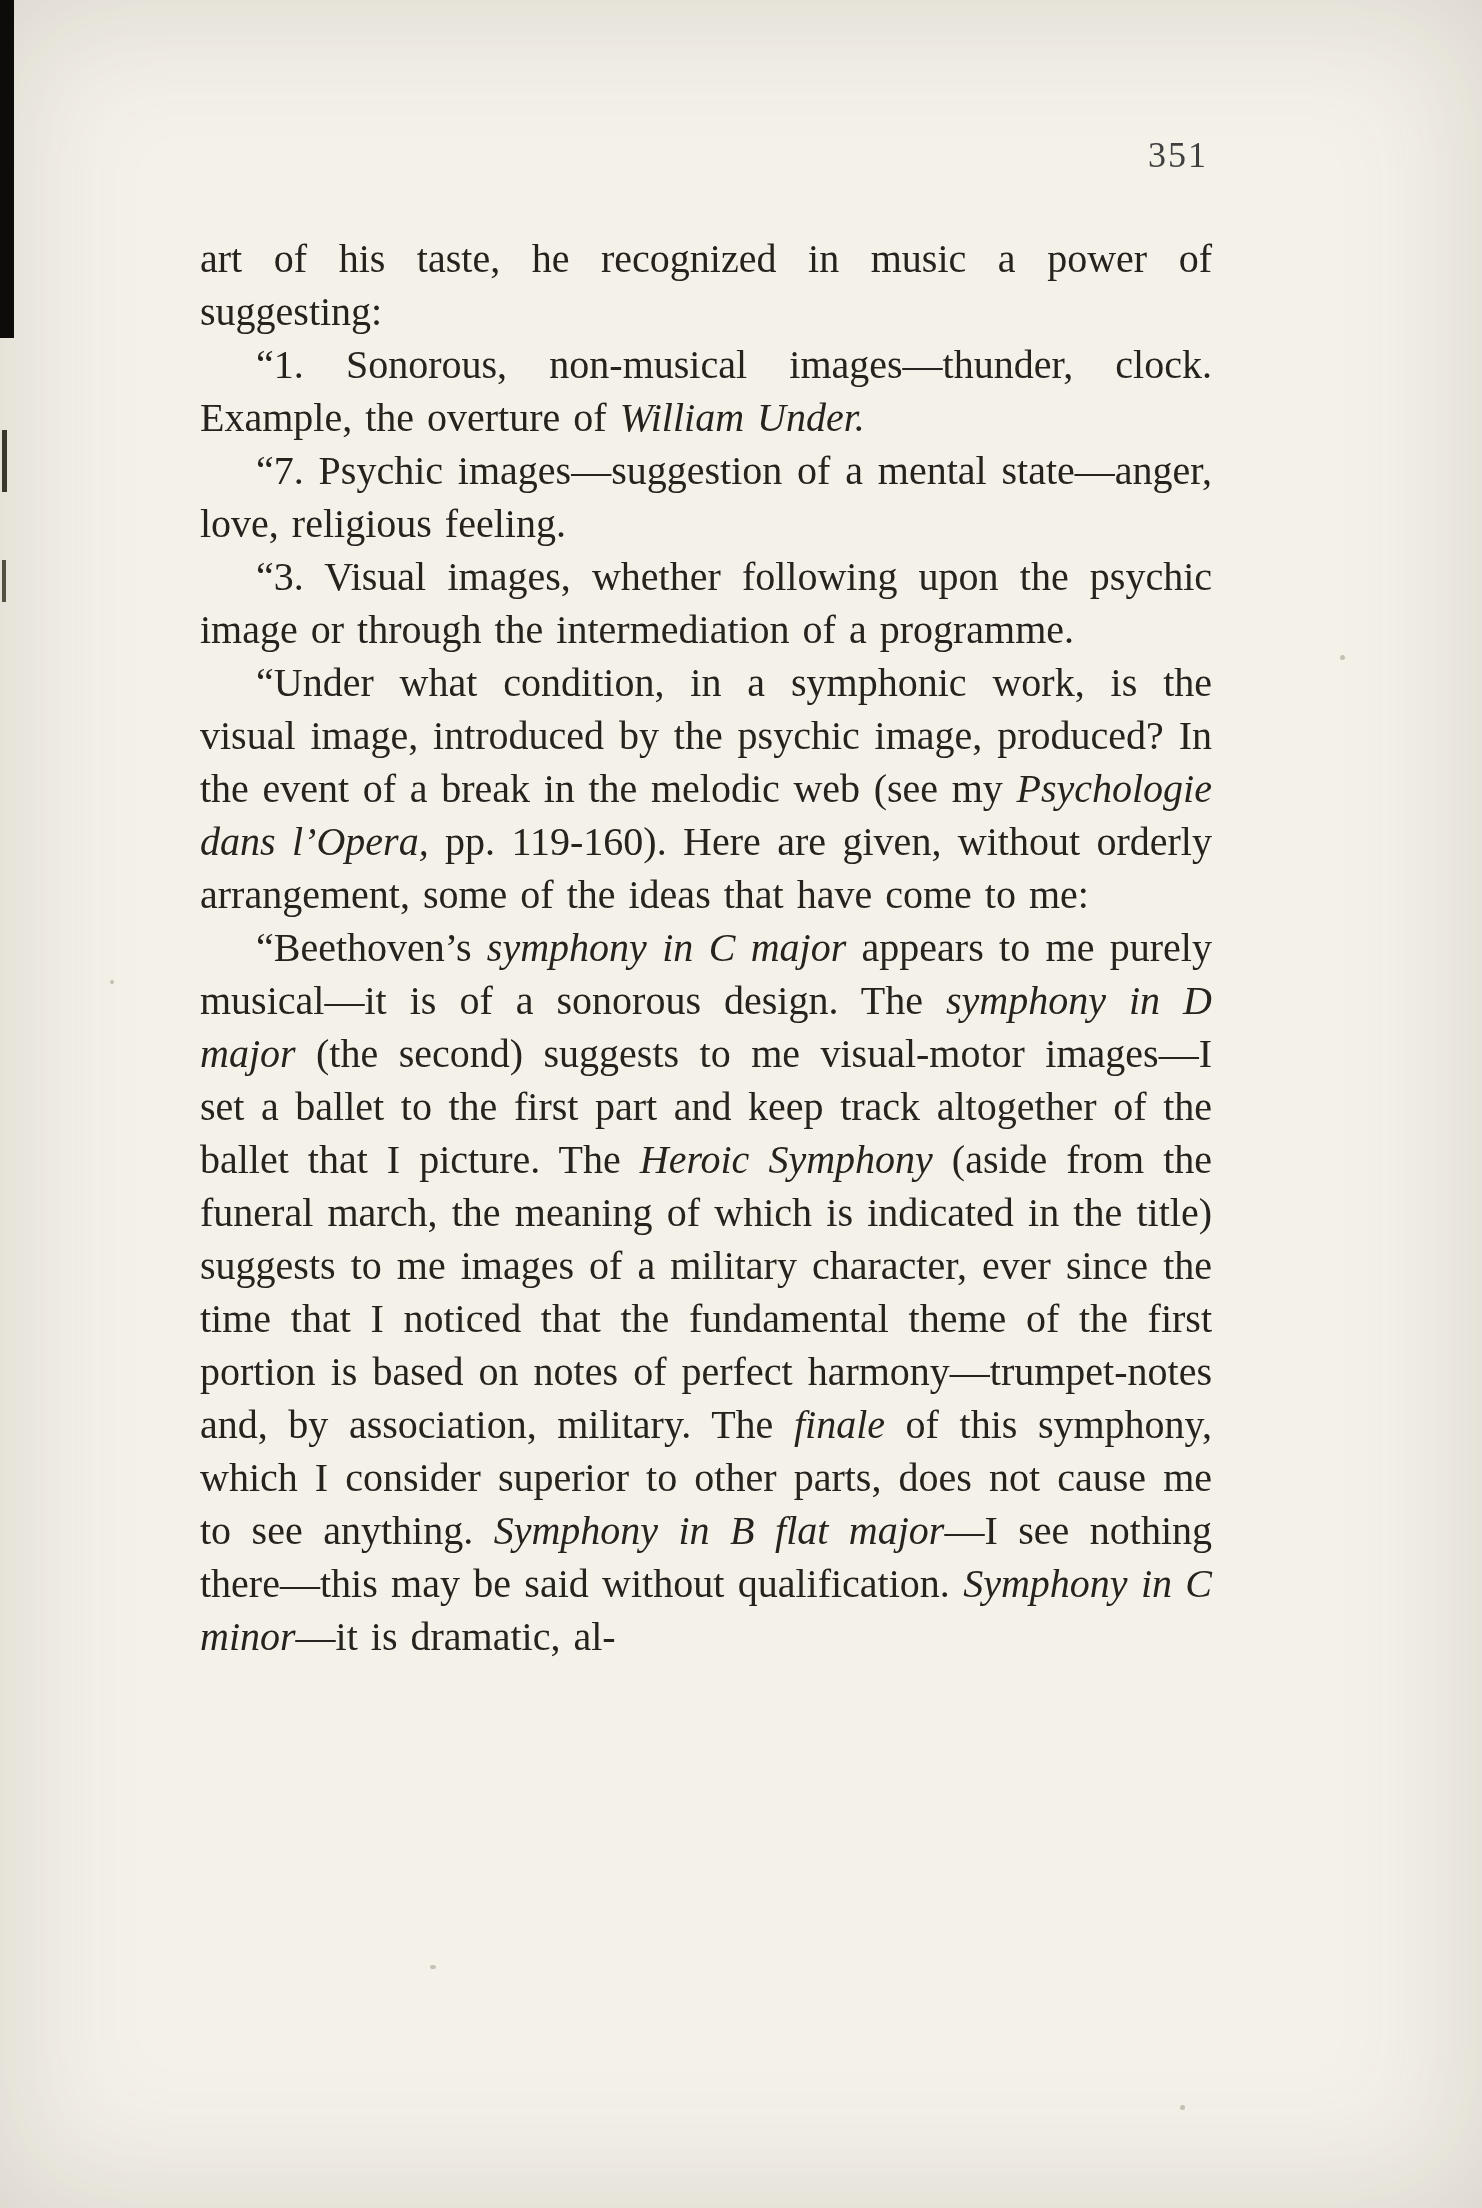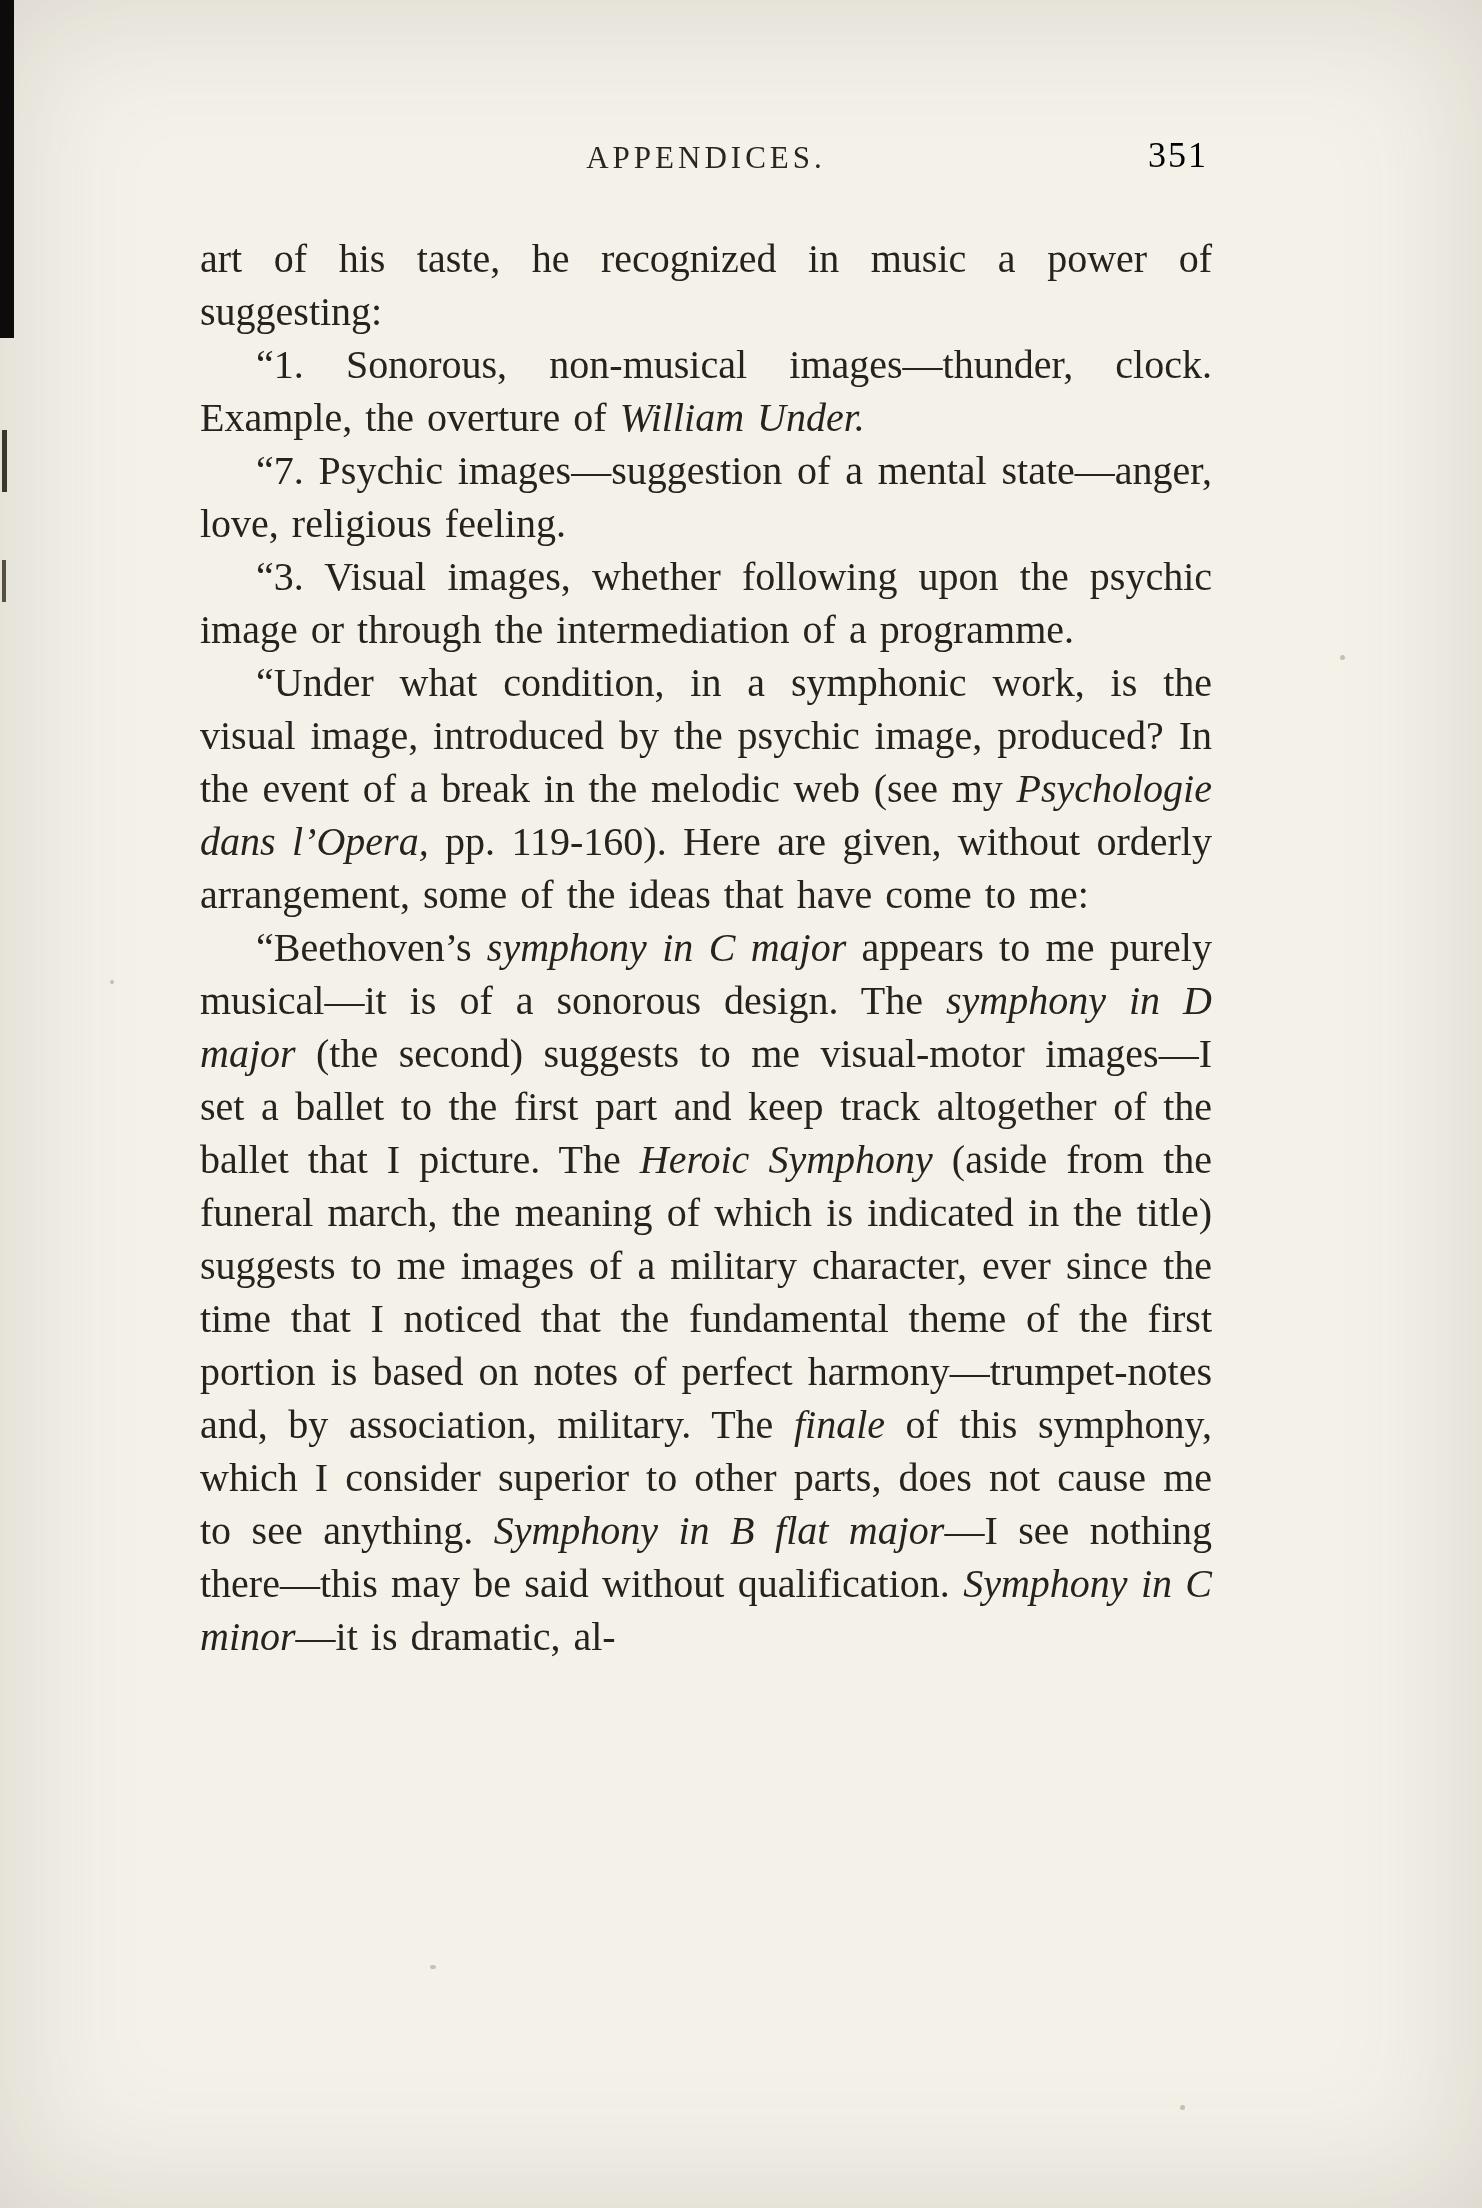--- a/index.html
+++ b/index.html
@@ -56,21 +56,21 @@
     font-size: 31px;
     letter-spacing: 4px;
     color: #2a261f;
   }
   .page-number {
     position: absolute;
     right: 4px;
     top: -6px;
     font-size: 36px;
     letter-spacing: 2px;
-    color: #000000;
+    color: #404040;
   }
   .text-block {
     position: absolute;
     top: 232px;
     left: 200px;
     width: 1012px;
     font-size: 40px;
     line-height: 53px;
     text-align: justify;
     word-spacing: 3px;
@@ -93,21 +93,20 @@
 </style>
 </head>
 <body>
 
 <div class="page">
   <div class="binding-bar"></div>
   <div class="binding-mark-1"></div>
   <div class="binding-mark-2"></div>
 
   <div class="header">
-    <span class="running-title">APPENDICES.</span>
     <span class="page-number">351</span>
   </div>
 
   <div class="text-block" id="text-block">
       <p><span>art of his taste, he recognized in music a power of suggesting:</span></p>
       <p class="indent"><span>“1.  Sonorous, non-musical images—thunder, clock.  Example, the overture of </span><span class="italic">William Under.</span></p>
       <p class="indent"><span>“7.  Psychic images—suggestion of a mental state—anger, love, religious feeling.</span></p>
       <p class="indent"><span>“3.  Visual images, whether following upon the psychic image or through the intermediation of a programme.</span></p>
       <p class="indent"><span>“Under what condition, in a symphonic work, is the visual image, introduced by the psychic image, produced?  In the event of a break in the melodic web (see my </span><span class="italic">Psychologie dans l’Opera,</span><span> pp. 119-160).  Here are given, without orderly arrangement, some of the ideas that have come to me:</span></p>
       <p class="indent"><span>“Beethoven’s </span><span class="italic">symphony in C major</span><span> appears to me purely musical—it is of a sonorous design.  The </span><span class="italic">symphony in D major</span><span> (the second) suggests to me visual-motor images—I set a ballet to the first part and keep track altogether of the ballet that I picture.  The </span><span class="italic">Heroic Symphony</span><span> (aside from the funeral march, the meaning of which is indicated in the title) suggests to me images of a military character, ever since the time that I noticed that the fundamental theme of the first portion is based on notes of perfect harmony—trumpet-notes and, by association, military.  The </span><span class="italic">finale</span><span> of this symphony, which I consider superior to other parts, does not cause me to see anything.  </span><span class="italic">Symphony in B flat major</span><span>—I see nothing there—this may be said without qualification.  </span><span class="italic">Symphony in C minor</span><span>—it is dramatic, al-</span></p>

